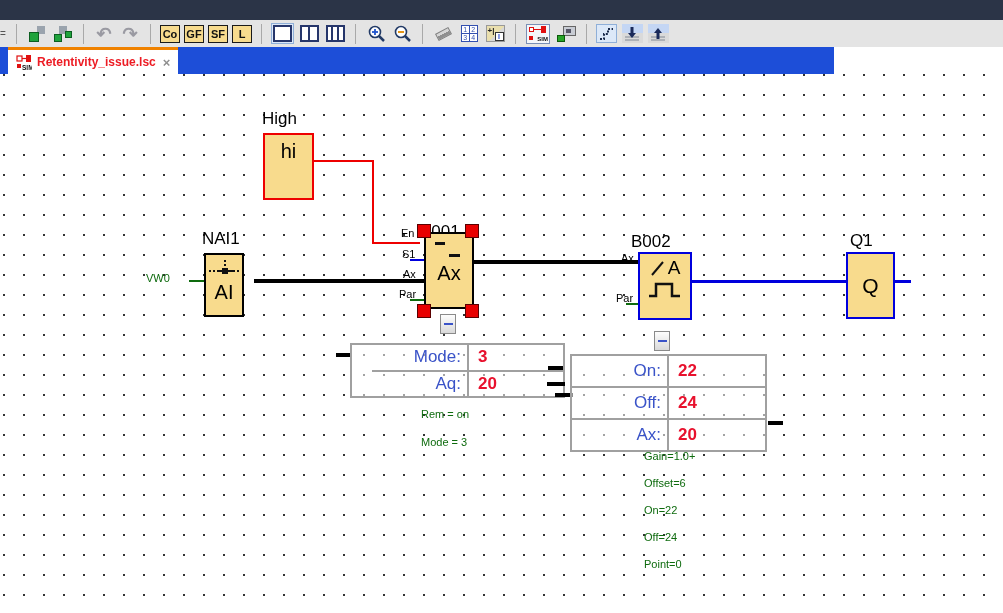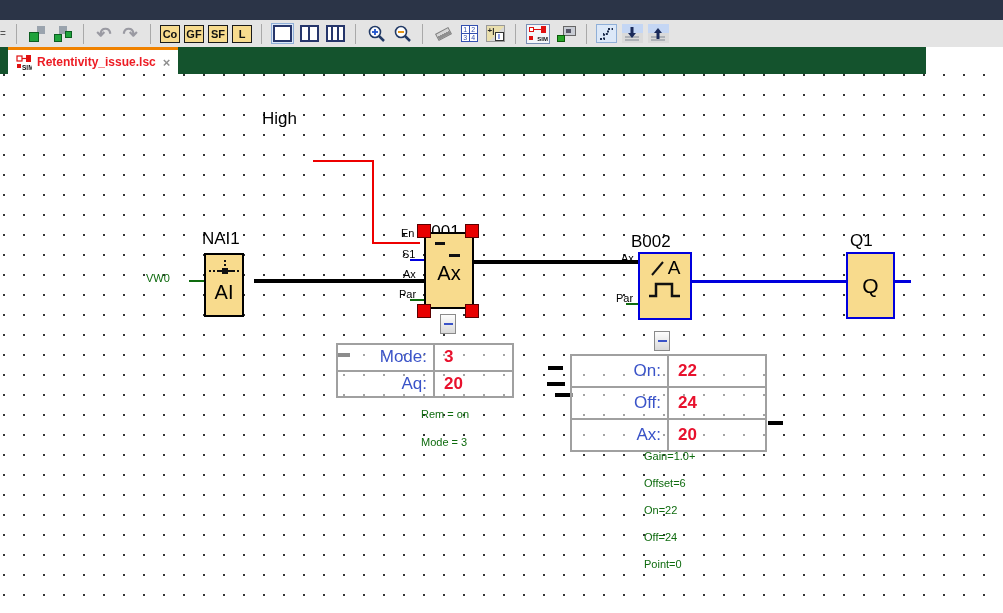--- a/index.html
+++ b/index.html
@@ -37,21 +37,21 @@
   .simic .lin { position:absolute; left:7px; top:4px; width:8px; height:1px; background:#E01010; }
   .simic .ssq { position:absolute; left:2px; bottom:3px; width:4px; height:4px; background:#E01010; }
   .simic .txt { position:absolute; right:1px; bottom:1px; font-size:6px; font-weight:bold; color:#111; }
   .monic { position:relative; width:21px; height:18px; }
   .monic .scr { position:absolute; right:1px; top:1px; width:13px; height:10px; background:#C8CCD4; border:1px solid #666; }
   .monic .scr i { position:absolute; left:2px; top:2px; width:5px; height:4px; background:#556; display:block; }
   .monic .grn { position:absolute; left:1px; bottom:1px; width:8px; height:7px; background:#28A428; border:1px solid #0A5A0A; }
   .arrowic { width:21px; height:19px; background:linear-gradient(#C4D6F4 0 50%, #DADADA 50% 100%); display:flex; align-items:center; justify-content:center; }
 
   
-  .tabbar { position:absolute; left:0; top:47px; width:926px; height:27px; background:#14532d; }
+  .tabbar { position:absolute; left:0; top:47px; width:834px; height:27px; background:#1d4ed8; }
   .tab { position:absolute; left:8px; top:0; height:27px; background:#fff; border-top:3px solid #F08200;
          display:flex; align-items:center; gap:5px; padding:0 8px; }
   .tab .title { font-size:12px; color:#ED1C24; font-weight:bold; white-space:nowrap; }
   .tab .close { font-size:13px; color:#8F8F8F; font-weight:bold; margin-left:2px; cursor:pointer; }
 
   
   .canvas { position:absolute; left:0; top:74px; width:1003px; height:539px; background:#fff;
             background-image:radial-gradient(circle, #333 1px, transparent 1.2px);
             background-size:20px 20px; background-position:14px 11px; }
   .abs { position:absolute; }
@@ -234,20 +234,23 @@
         <text x="6" y="15.5" font-size="6.5" font-weight="bold" fill="#111">SIM</text>
       </svg>
       <span class="title">Retentivity_issue.lsc</span>
       <span class="close">×</span>
     </div>
   </div>
 
   <div class="canvas">
 
     <div class="abs blklabel" style="left:262px; top:35px;">High</div>
+    <div class="abs block" style="left:263px; top:59px; width:51px; height:67px; border-color:#EE0000; text-align:center;">
+      <div style="font-size:20px; margin-top:5px;">hi</div>
+    </div>
     <div class="wire" style="left:313px; top:86px; width:61px; height:2px; background:#EE0000;"></div>
     <div class="wire" style="left:372px; top:86px; width:2px; height:84px; background:#EE0000;"></div>
     <div class="wire" style="left:372px; top:168px; width:48px; height:2px; background:#EE0000;"></div>
 
     <div class="abs blklabel" style="left:202px; top:155px;">NAI1</div>
     <div class="abs note" style="left:146px; top:198px;">VW0</div>
     <div class="wire" style="left:189px; top:206px; width:15px; height:2px; background:#0E6B0E;"></div>
     <div class="abs block" style="left:204px; top:179px; width:40px; height:64px; text-align:center;">
       <svg width="38" height="18" style="margin-top:4px;">
         <line x1="3" y1="12" x2="11" y2="12" stroke="#111" stroke-width="2" stroke-dasharray="2,2"></line>
@@ -275,21 +278,21 @@
     <div class="handle" style="left:417px; top:150px;"></div>
     <div class="handle" style="left:465px; top:150px;"></div>
     <div class="handle" style="left:417px; top:230px;"></div>
     <div class="handle" style="left:465px; top:230px;"></div>
     <div class="wire" style="left:474px; top:186px; width:164px; height:4px; background:#000;"></div>
     <div class="minusbtn" style="left:440px; top:240px;">
         <i></i>
       </div>
 
     <div class="tick" style="left:336px; top:279px; width:14px;"></div>
-    <div class="pbox" style="left:336px; top:269px; width:178px; height:55px;">
+    <div class="pbox" style="left:350px; top:269px; width:215px; height:55px;padding-left:20px;">
       <div class="prow">
         <div class="plabel">Mode:</div>
         <div class="pvalue">3</div>
       </div>
       <div class="prow">
         <div class="plabel">Aq:</div>
         <div class="pvalue">20</div>
       </div>
     </div>
     <div class="tick" style="left:548px; top:292px; width:15px;"></div>

